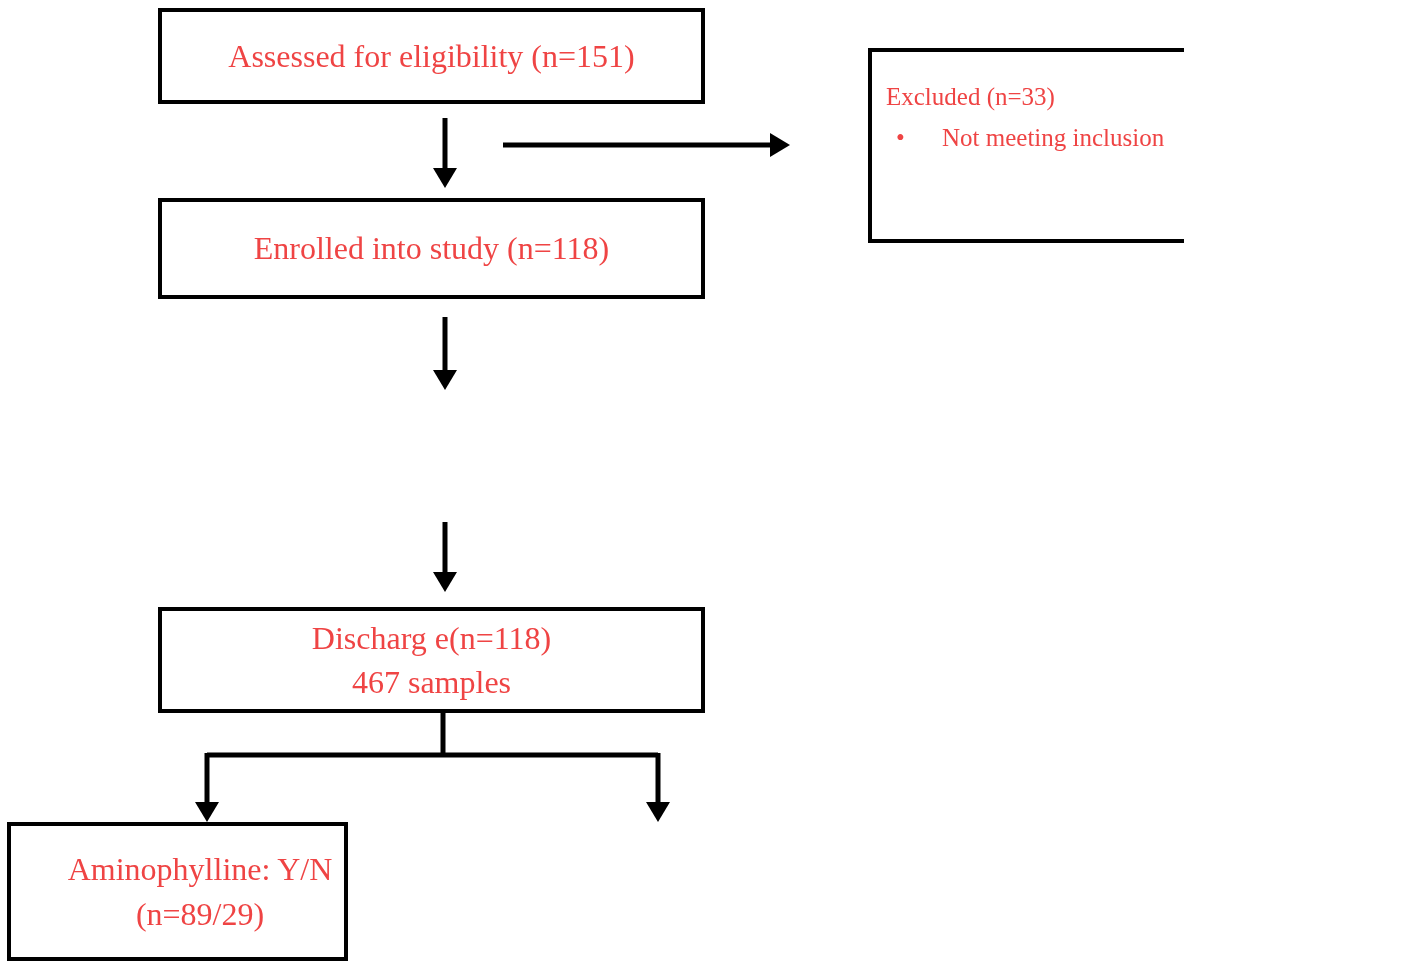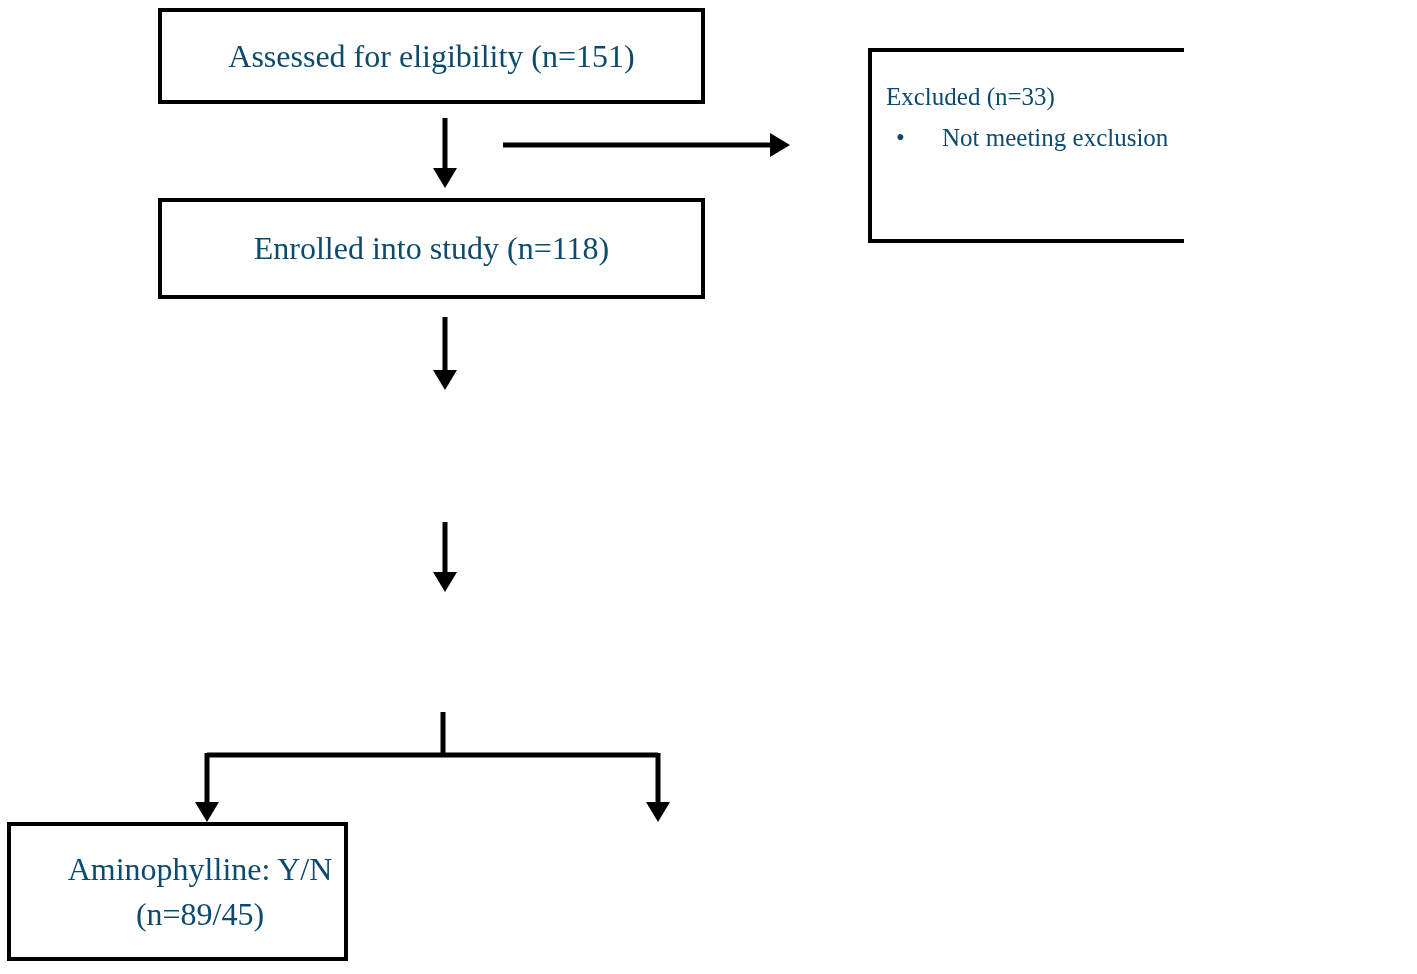--- a/index.html
+++ b/index.html
@@ -2,21 +2,21 @@
 <html><head>
 <meta charset="utf-8">
 <style>
   html, body { margin: 0; padding: 0; background: #ffffff; }
   .canvas {
     position: relative;
     width: 1184px;
     height: 974px;
     background: #ffffff;
     font-family: "Liberation Serif", "DejaVu Serif", serif;
-    color: #0c4a6e;
+    color: #ef4444;
     overflow: hidden;
   }
   svg.connectors {
     position: absolute;
     left: 0; top: 0;
     width: 1417px; height: 974px;
   }
   .box {
     position: absolute;
     box-sizing: border-box;
@@ -84,30 +84,34 @@
 
   <div class="box b-assessed">
     <span>Assessed for eligibility (n=151)</span>
   </div>
 
   <div class="box b-excluded">
     <div>Excluded (n=33)</div>
     <div class="exc-item">
       <span class="exc-bullet">•</span>
       <span class="exc-lines">
-        <span>Not meeting exclusion</span>
+        <span>Not meeting inclusion</span>
       </span>
     </div>
   </div>
 
   <div class="box b-enrolled">
     <span>Enrolled into study (n=118)</span>
   </div>
 
 
+  <div class="box b-discharge two-line">
+    <span>Discharg e(n=118)</span>
+    <span>467 samples</span>
+  </div>
 
   <div class="box b-amino two-line">
     <span>Aminophylline: Y/N</span>
-    <span>(n=89/45)</span>
+    <span>(n=89/29)</span>
   </div>
 
 
 </div>
 
 </body></html>

